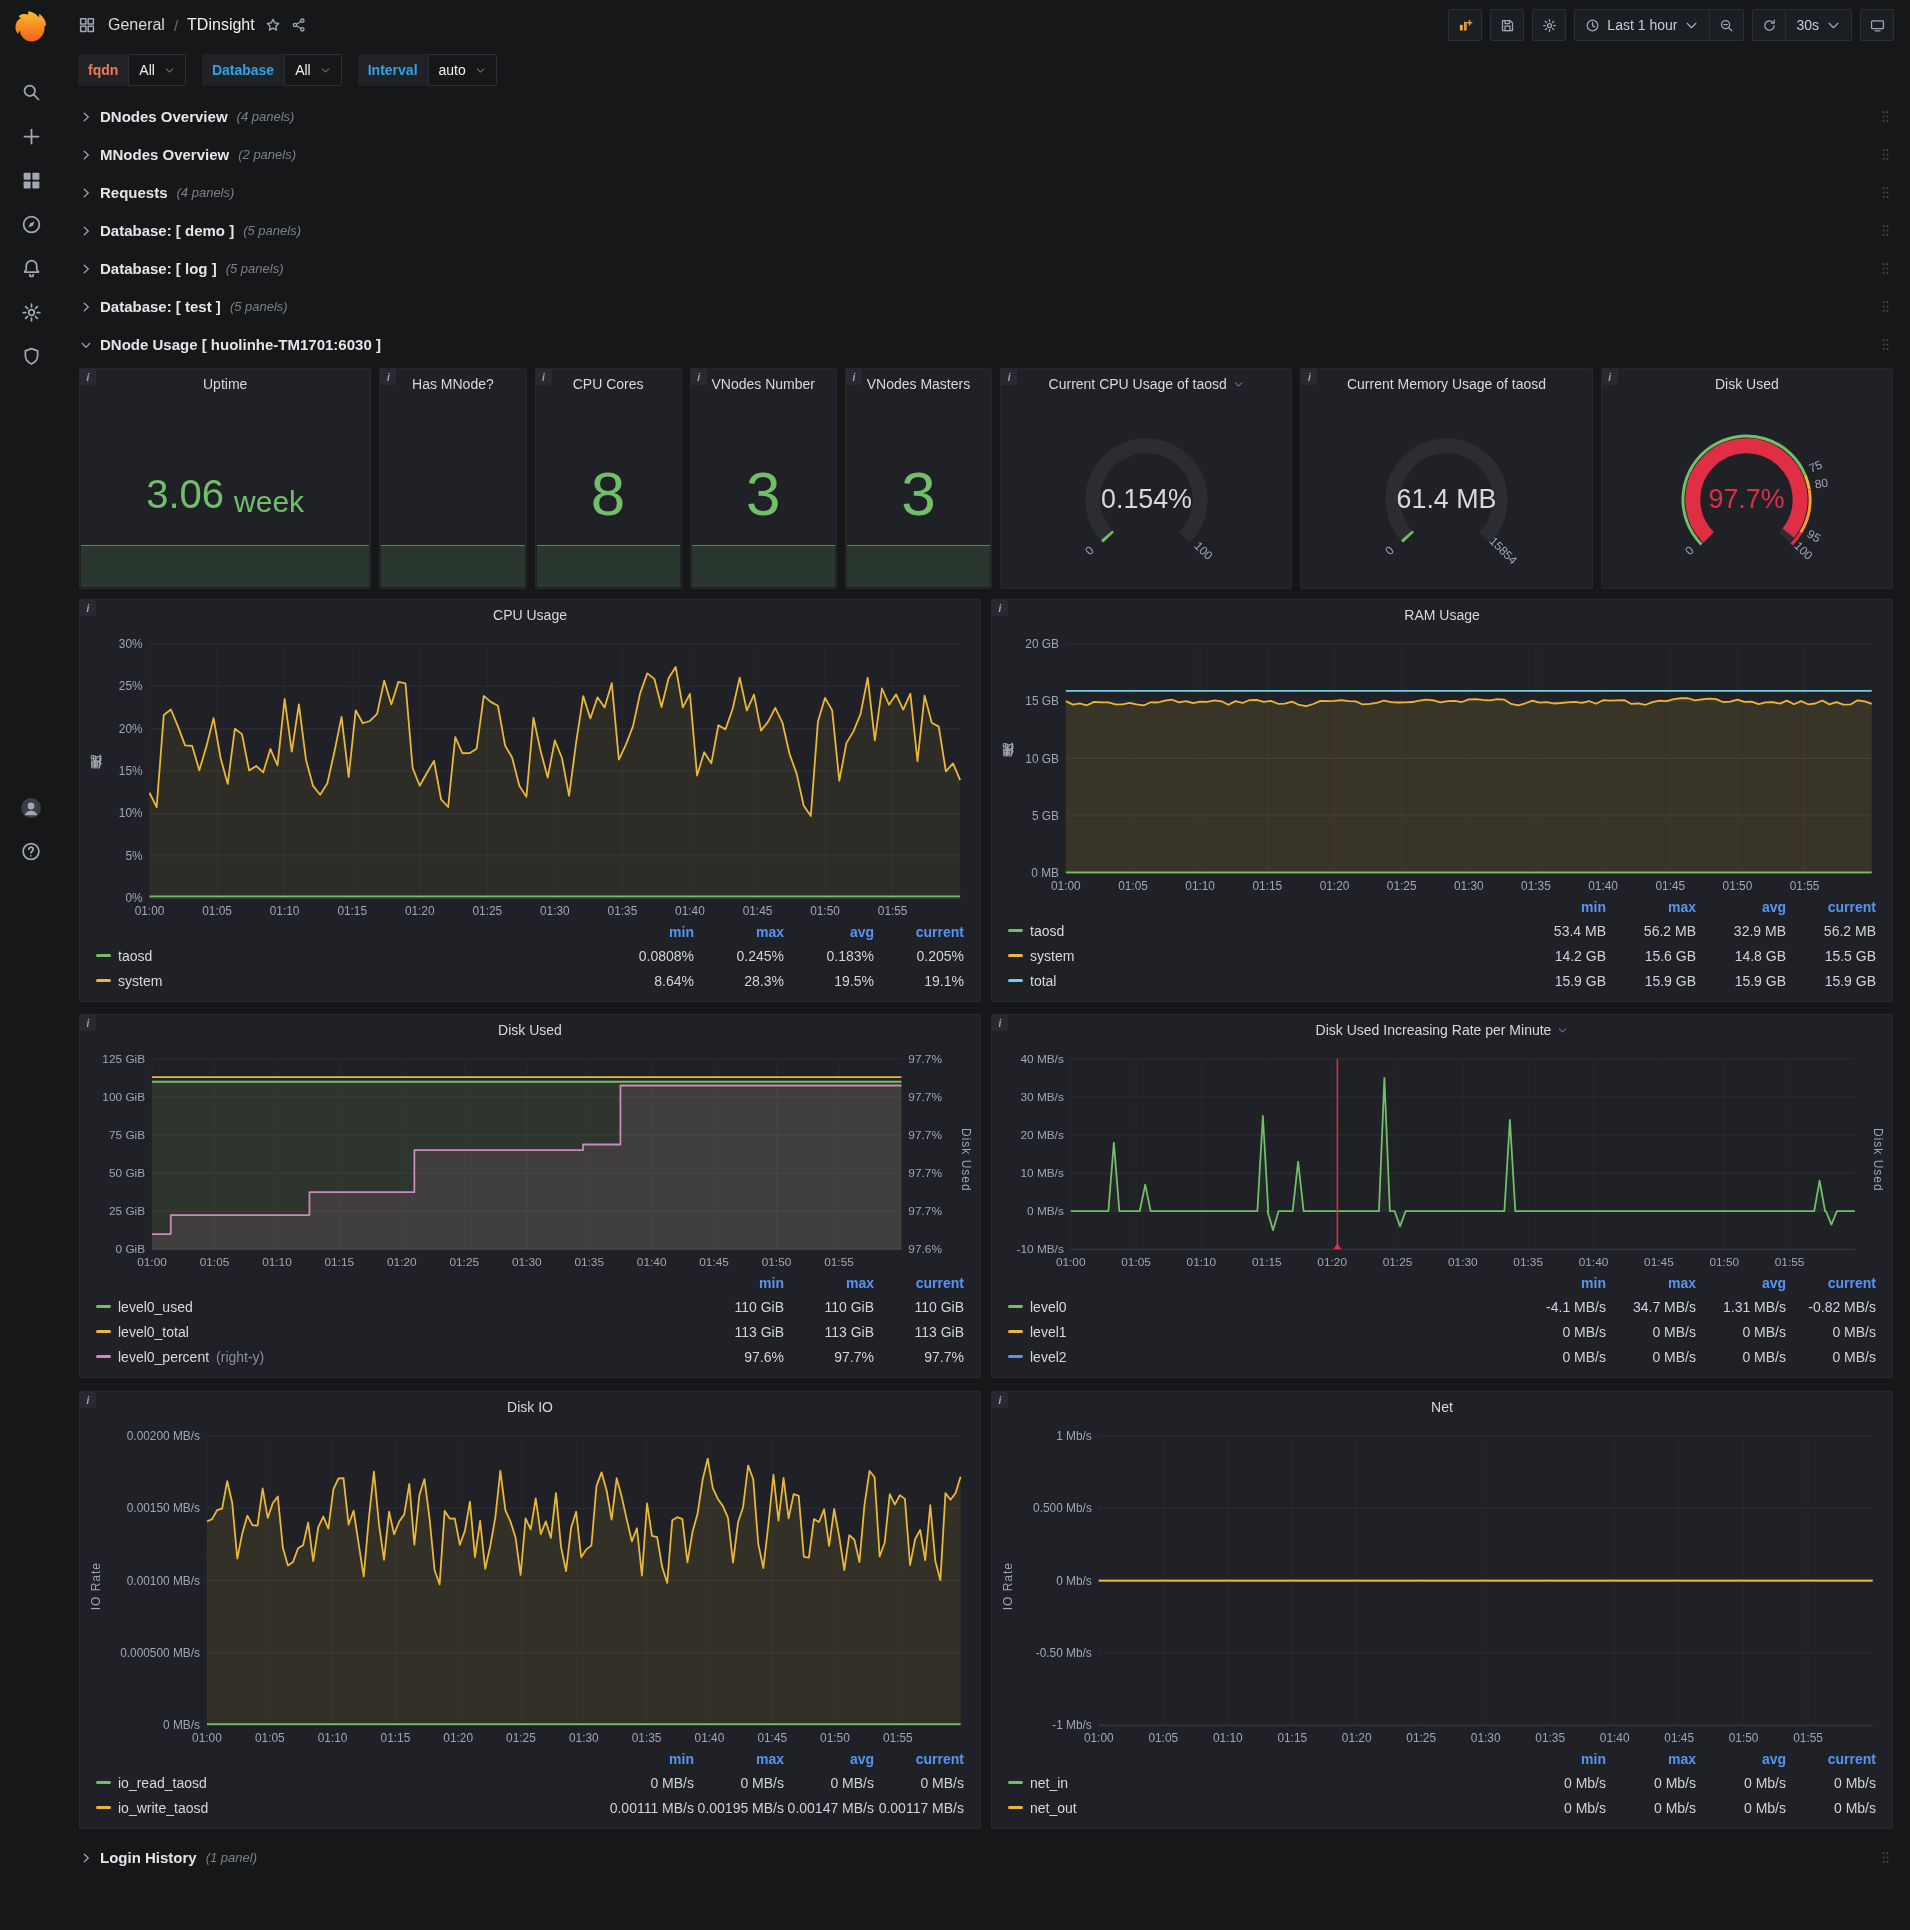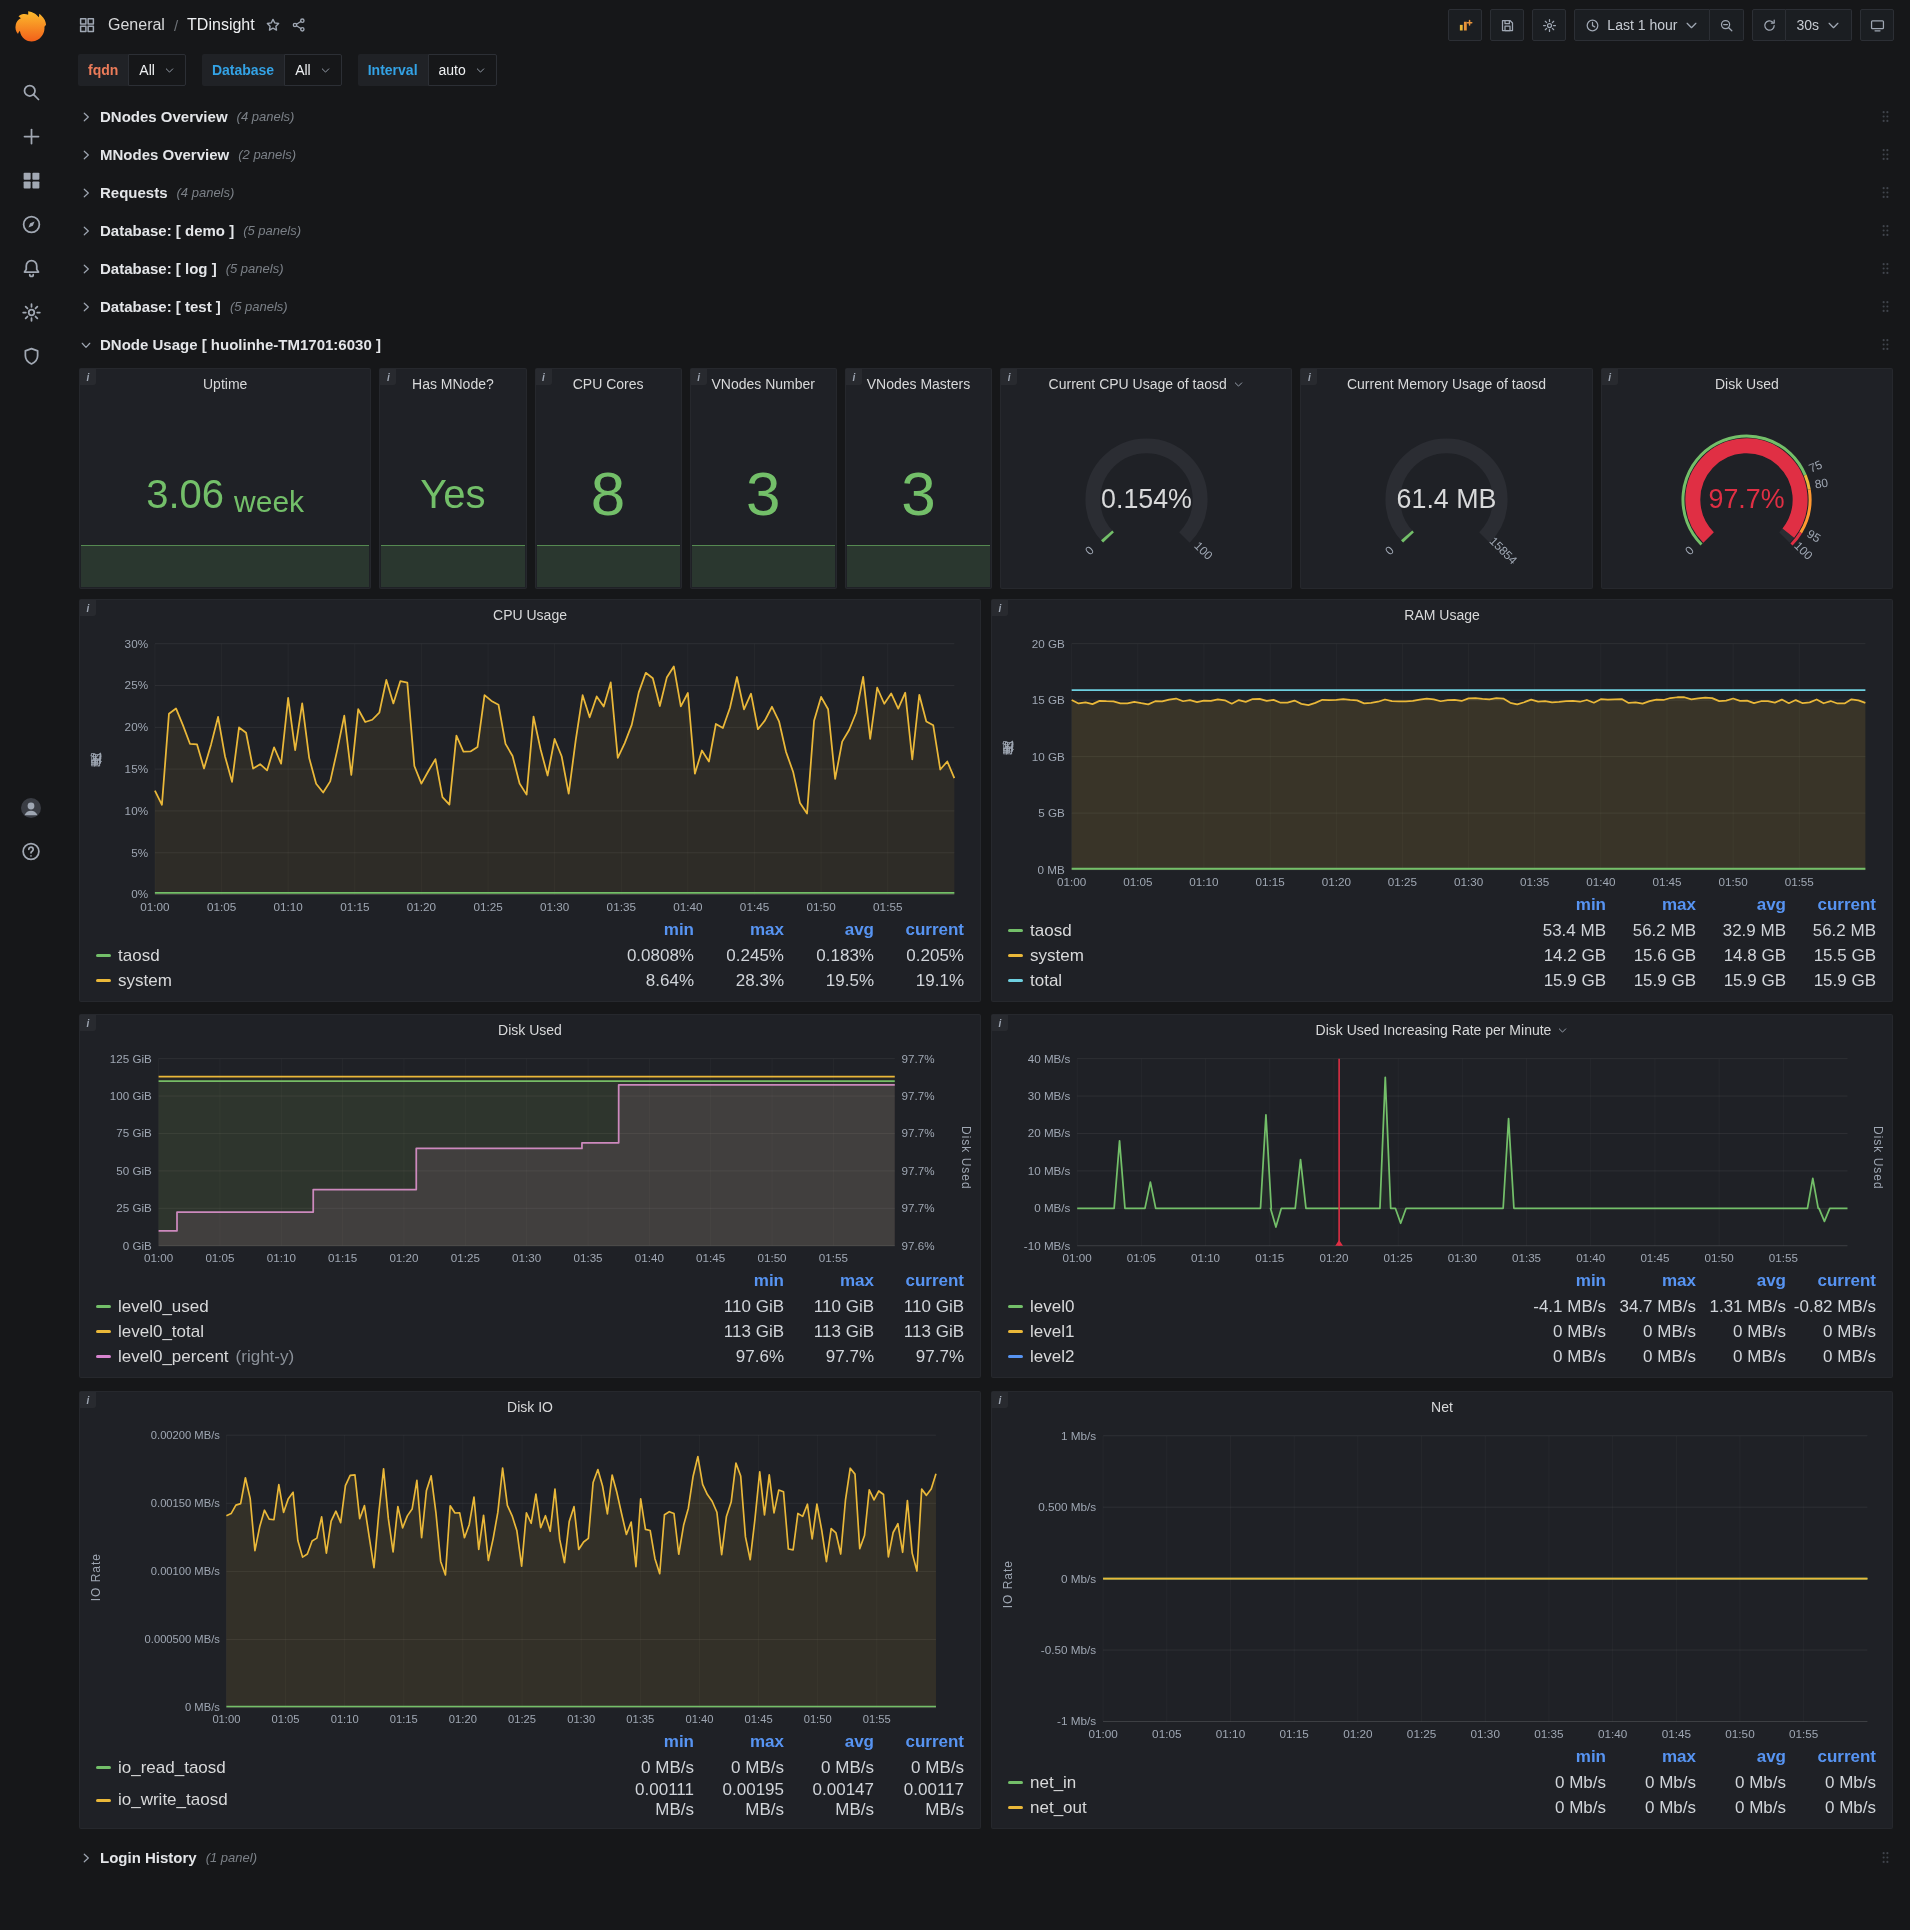--- a/index.html
+++ b/index.html
@@ -53,21 +53,21 @@
   .stat-unit{font-size:30px;font-weight:500;color:#73bf69;margin-top:16px}
   .spark{position:absolute;left:1px;right:1px;bottom:1px;height:19%;background:rgba(115,191,105,0.14);border-top:1.5px solid rgba(115,191,105,0.6);z-index:0}
   .gauge-body{flex:1;display:flex;align-items:center;justify-content:center}
   .chart-row{display:flex;gap:10px}
   .chart-row .panel{flex:1 1 0}
   .chart-body{flex:1;display:flex;min-height:0;padding:2px 6px 0 8px}
   .ax-rot{flex:none;width:16px;display:flex;align-items:center;justify-content:center;font-size:12px;color:#9fa7b3}
   .ax-rot span{writing-mode:vertical-rl;transform:rotate(180deg);letter-spacing:1px;white-space:nowrap}
   .ax-rot.right span{transform:none}
   .plot{flex:1;min-width:0;align-self:stretch}
-  .legend{flex:none;padding:0 16px 8px;display:grid;align-items:center;font-size:17px}
+  .legend{flex:none;padding:0 16px 8px;display:grid;align-items:center;font-size:14px}
   .lg-h{color:#5794f2;font-weight:600;text-align:right;padding:2px 0 3px;cursor:pointer}
   .lg-name{display:flex;align-items:center;gap:7px;color:#d8d9da;height:25px;cursor:pointer;white-space:nowrap}
   .lg-mark{width:15px;height:3px;border-radius:2px;flex:none}
   .lg-note{color:#8a9098}
   .lg-v{text-align:right;color:#d0d4d9}
 </style>
 </head>
 <body>
 
 <div class="app">
@@ -431,23 +431,20 @@
               <span class="stat-value">3.06</span>
               <span class="stat-unit">week</span>
             </div>
             <div class="spark"></div>
           </div>
           <div class="panel stat-panel" style="flex: 1 1 0%;">
             <div class="p-info">i</div>
             <div class="p-title">
               <span>Has MNode?</span>
             </div>
-            <div class="stat-body">
-              <span class="stat-value">Yes</span>
-            </div>
             <div class="spark"></div>
           </div>
           <div class="panel stat-panel" style="flex: 1 1 0%;">
             <div class="p-info">i</div>
             <div class="p-title">
               <span>CPU Cores</span>
             </div>
             <div class="stat-body">
               <span class="stat-value big">8</span>
             </div>

